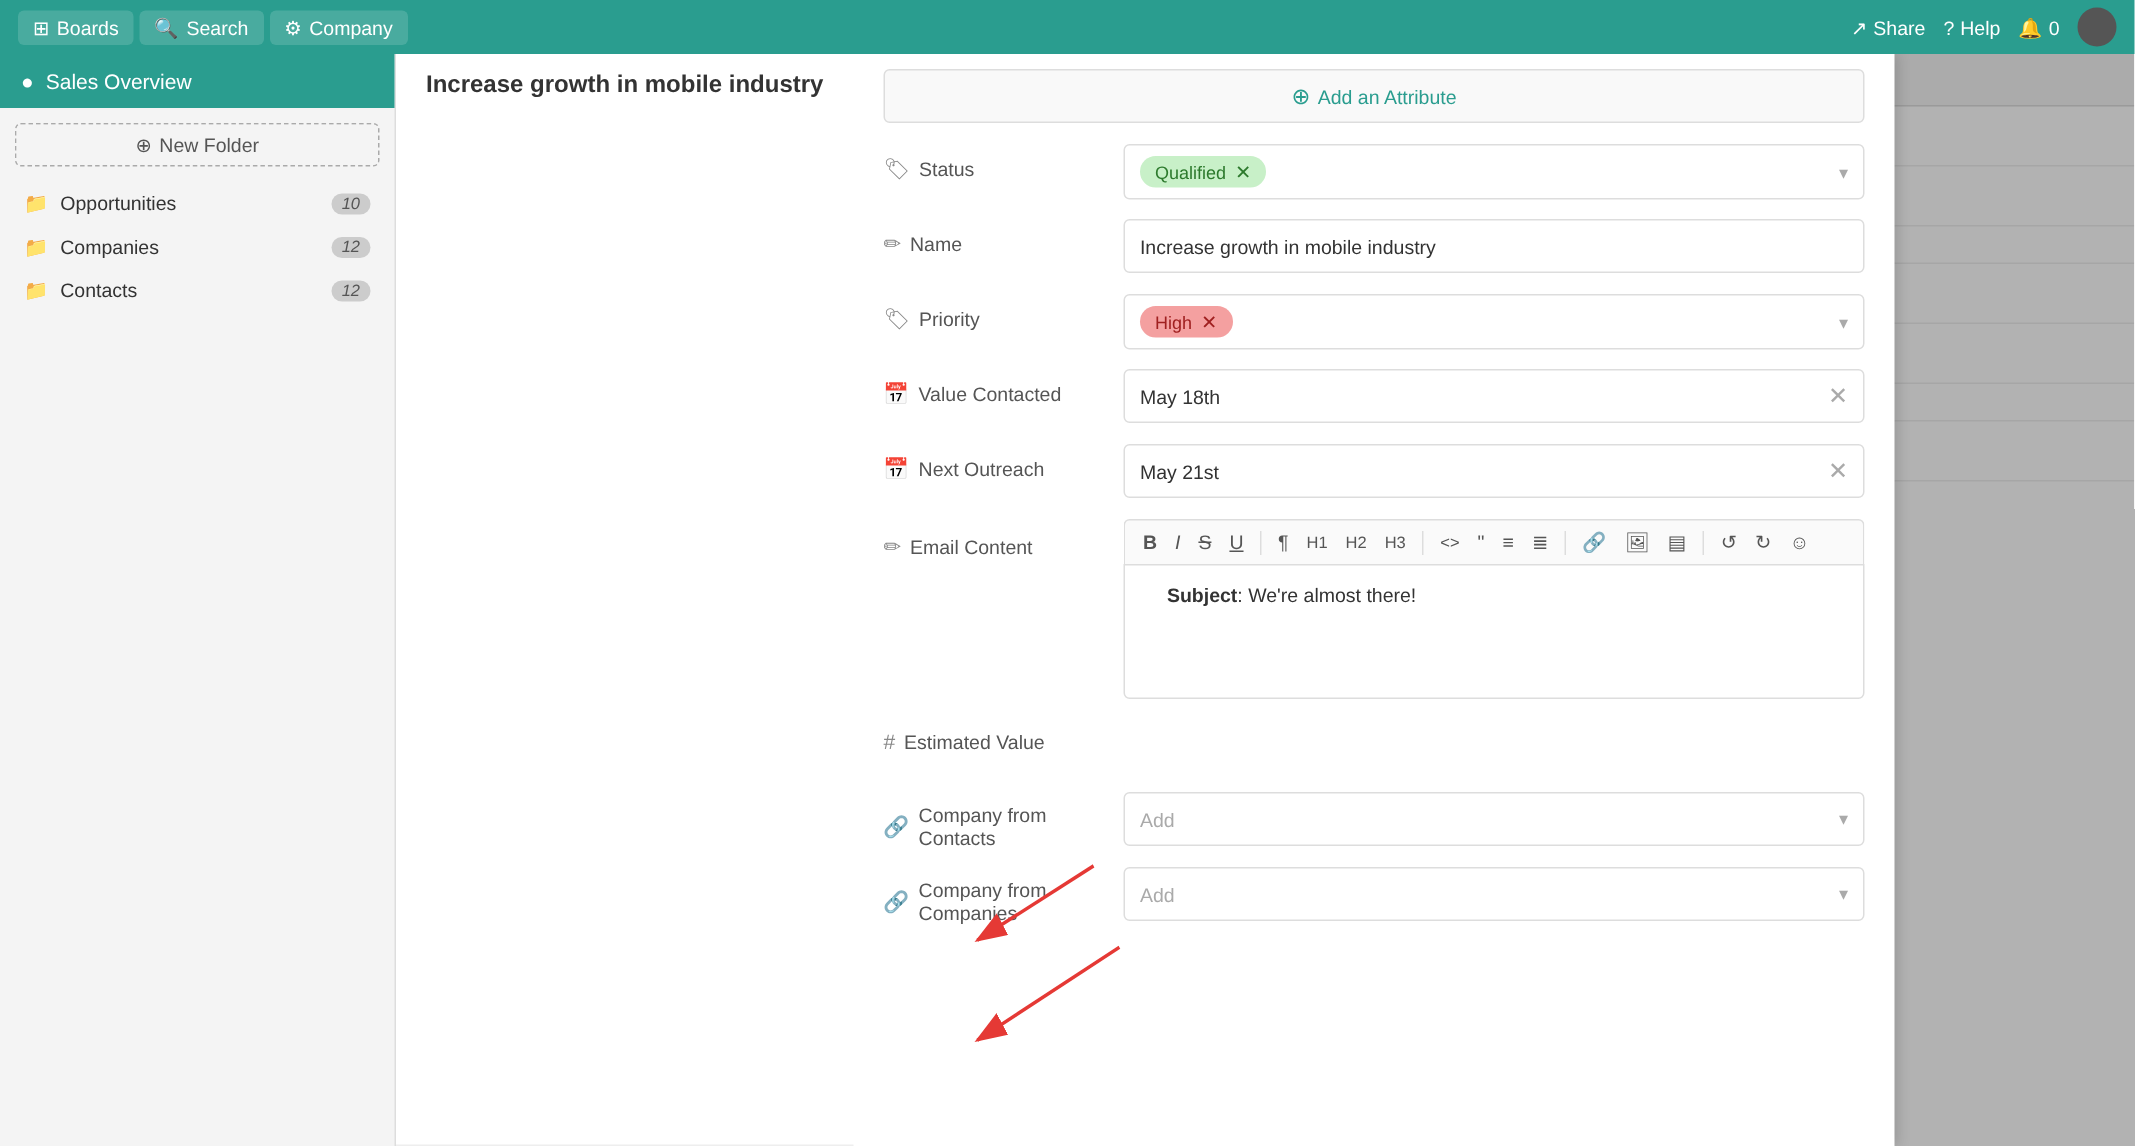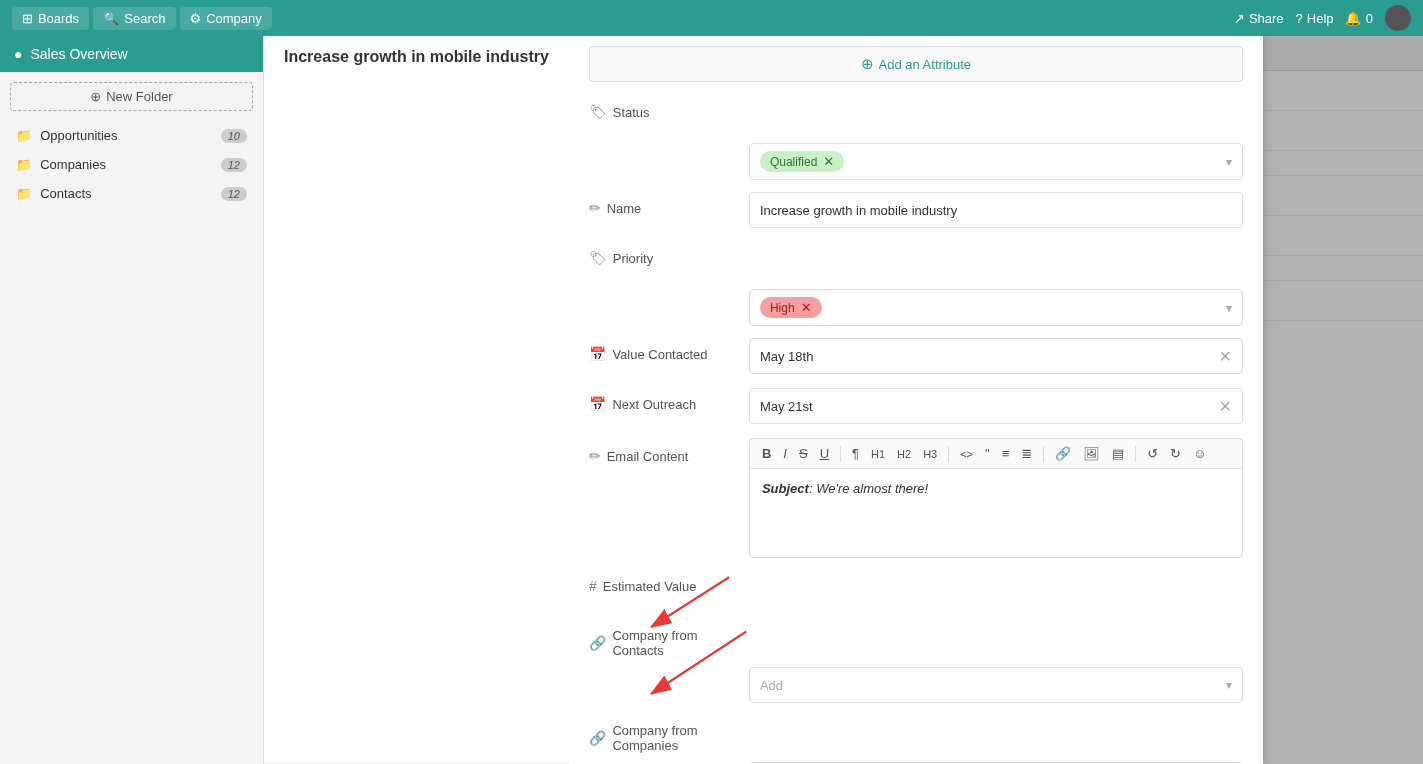--- a/index.html
+++ b/index.html
@@ -104,21 +104,21 @@
       width: 160px; min-width: 160px; display: flex; align-items: center; gap: 6px;
       padding-top: 8px; color: #555; font-size: 13px;
     }
     .attr-icon { color: #888; font-size: 14px; }
     .attr-field { flex: 1; position: relative; }
     .field-box {
       border: 1px solid #ddd; border-radius: 4px; padding: 7px 10px;
       font-size: 13px; color: #333; display: flex; align-items: center; min-height: 36px;
       background: #fff; cursor: pointer;
     }
-    .field-box.has-dropdown { justify-content: space-between; margin-top: 47px; }
+    .field-box.has-dropdown { justify-content: space-between; }
     .field-box input {
       border: none; outline: none; font-size: 13px; color: #333; width: 100%; background: transparent;
     }
     .field-clear { color: #aaa; cursor: pointer; font-size: 16px; margin-left: 8px; }
     .field-chevron { color: #aaa; font-size: 12px; margin-left: 8px; }
 
     
     .badge-qualified {
       background: #c8f0c8; color: #2d7a2d; border-radius: 12px; padding: 3px 10px;
       font-size: 12px; display: flex; align-items: center; gap: 4px; font-weight: 500;
@@ -133,22 +133,22 @@
     .rte-toolbar {
       border: 1px solid #ddd; border-bottom: none; border-radius: 4px 4px 0 0;
       padding: 5px 8px; display: flex; align-items: center; gap: 4px; background: #fafafa; flex-wrap: wrap;
     }
     .rte-btn {
       background: none; border: none; cursor: pointer; color: #555; padding: 2px 4px;
       font-size: 13px; border-radius: 3px;
     }
     .rte-separator { width: 1px; height: 16px; background: #ddd; margin: 0 3px; }
     .rte-body {
-      border: 1px solid #ddd; border-radius: 0 0 4px 4px; padding: 10px 12px;
-      min-height: 90px; font-size: 13px; line-height: 1.6; color: #333; background: #fff; font-style: italic;
+      border: 1px solid #ddd; border-radius: 0 0 4px 4px; padding: 10px 28px;
+      min-height: 90px; font-size: 13px; line-height: 1.6; color: #333; background: #fff;
     }
 
     
     .arrow-overlay { position: absolute; pointer-events: none; top: 0; left: 0; width: 100%; height: 100%; }
 
     
     .modal-body::-webkit-scrollbar { width: 6px; }
     .modal-body::-webkit-scrollbar-track { background: #f0f0f0; }
     .modal-body::-webkit-scrollbar-thumb { background: #ccc; border-radius: 3px; }
   </style>

